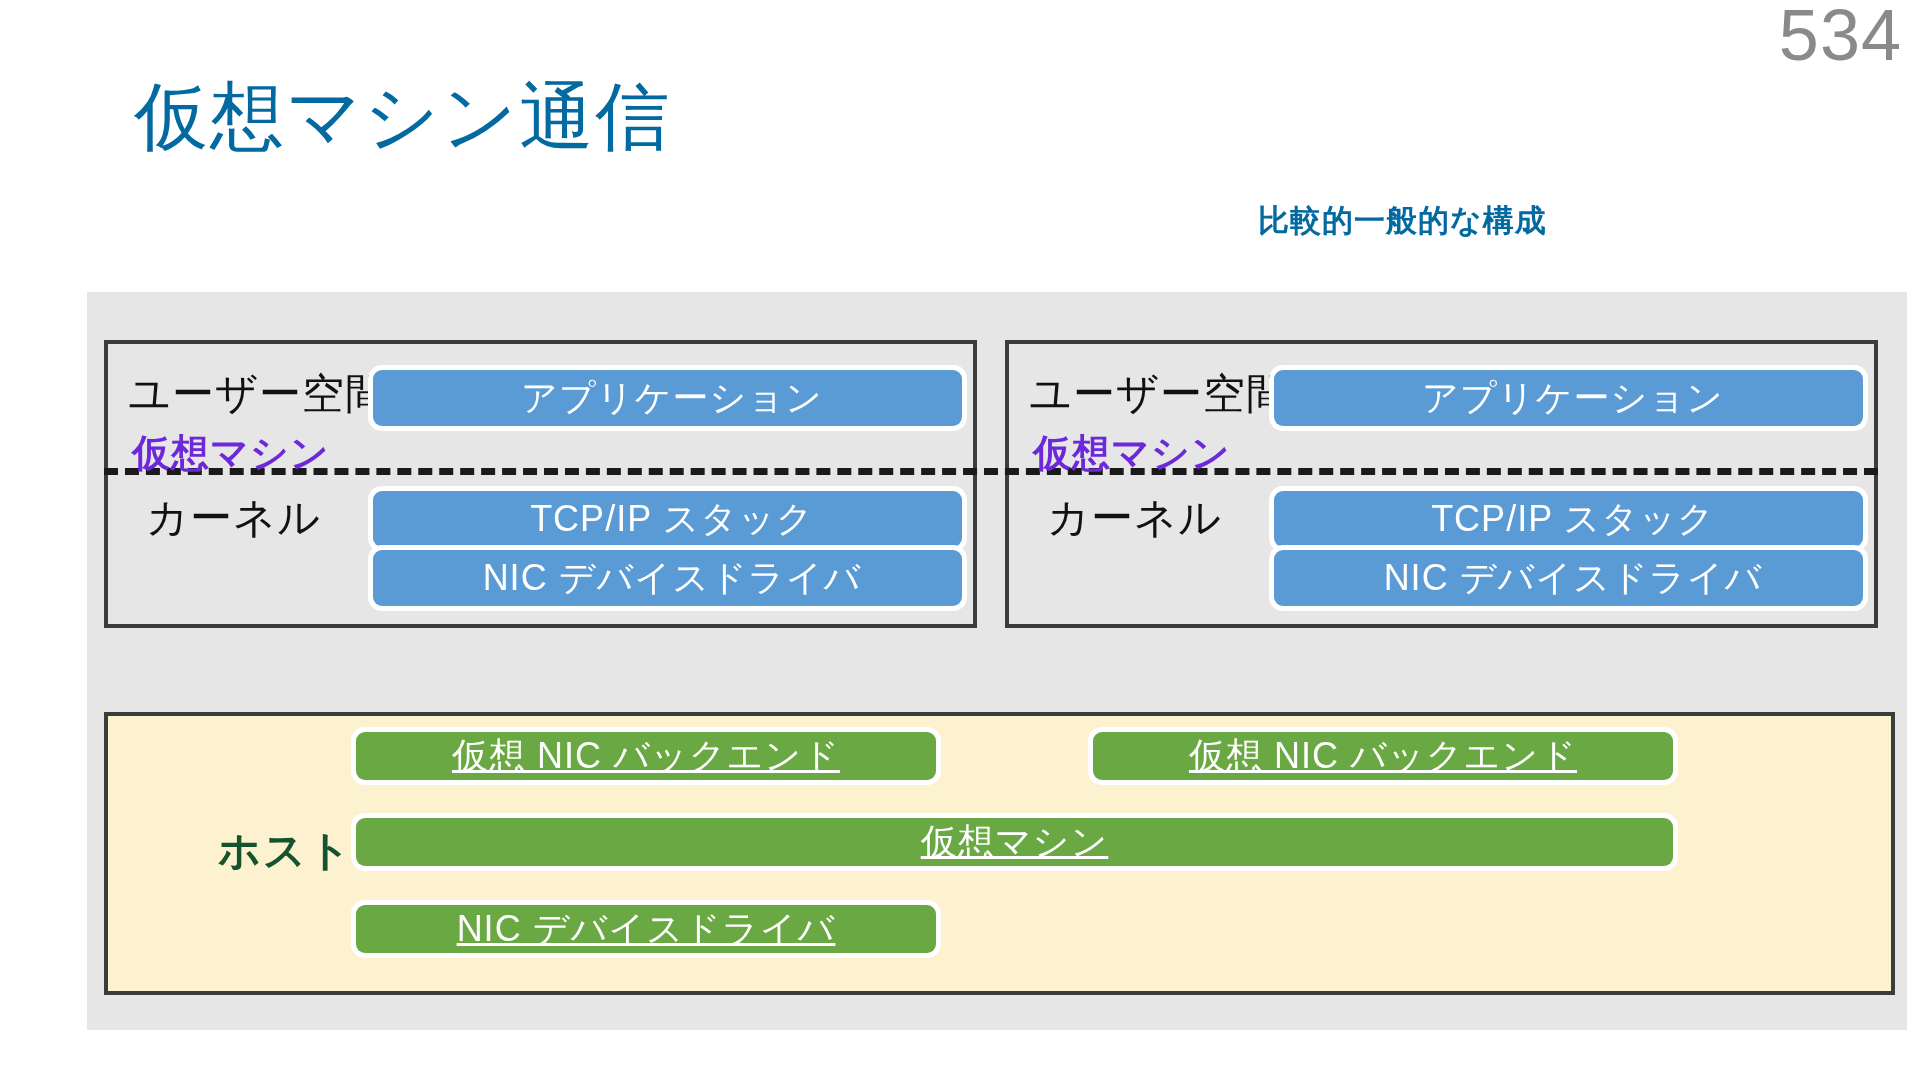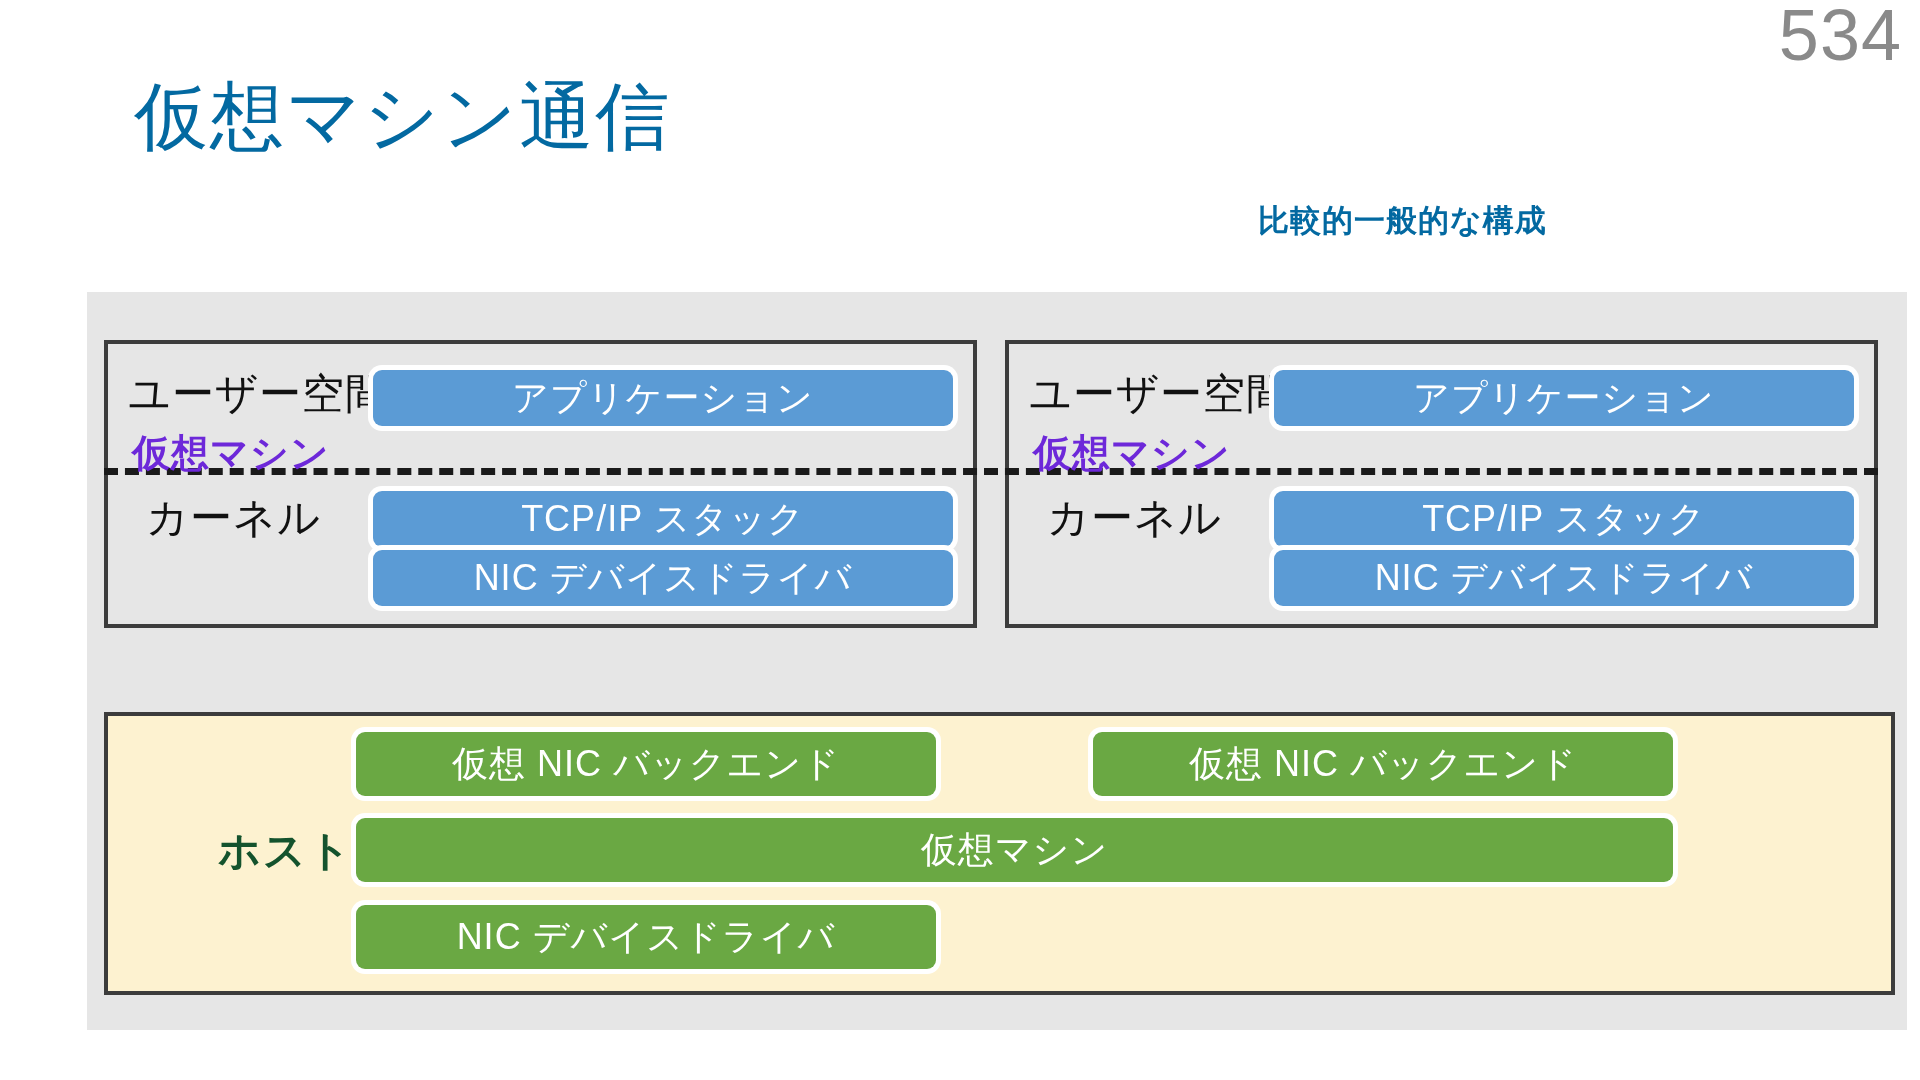--- a/index.html
+++ b/index.html
@@ -116,21 +116,21 @@
     color: #ffffff;
     font-size: 36px;
     font-weight: 400;
     letter-spacing: 1px;
     white-space: nowrap;
     box-shadow: 0 0 0 5px #ffffff;
   }
   .comp.blue  { background: #5b9bd5; }
   .comp.green { background: #6aa843; }
 
-  .vm-box .comp { left: 265px; width: 580px; height: 56px; }
+  .vm-box .comp { left: 265px; width: 580px; height: 56px; padding-left: 9px; }
   .vm-box .comp.app   { top: 26px; }
   .vm-box .comp.tcp   { top: 147px; }
   .vm-box .comp.nic   { top: 206px; }
 
   
   .dashed-line {
     position: absolute;
     left: 17px;
     top: 176px;
     width: 1774px;
@@ -155,21 +155,21 @@
     position: absolute;
     left: 110px;
     top: 107px;
     font-size: 42px;
     font-weight: bold;
     color: #14532d;
     letter-spacing: 2px;
     white-space: nowrap;
   }
 
-  .host-box .comp { height: 64px; }
+  .host-box .comp { height: 48px; text-decoration: underline; }
   .host-box .comp.vnic-left   { left: 248px;  top: 16px;  width: 580px; }
   .host-box .comp.vnic-right  { left: 985px;  top: 16px;  width: 580px; }
   .host-box .comp.vswitch     { left: 248px;  top: 102px; width: 1317px; }
   .host-box .comp.host-nic    { left: 248px;  top: 189px; width: 580px; }
 </style>
 </head>
 <body>
 
 <div class="page-number">534</div>
 

